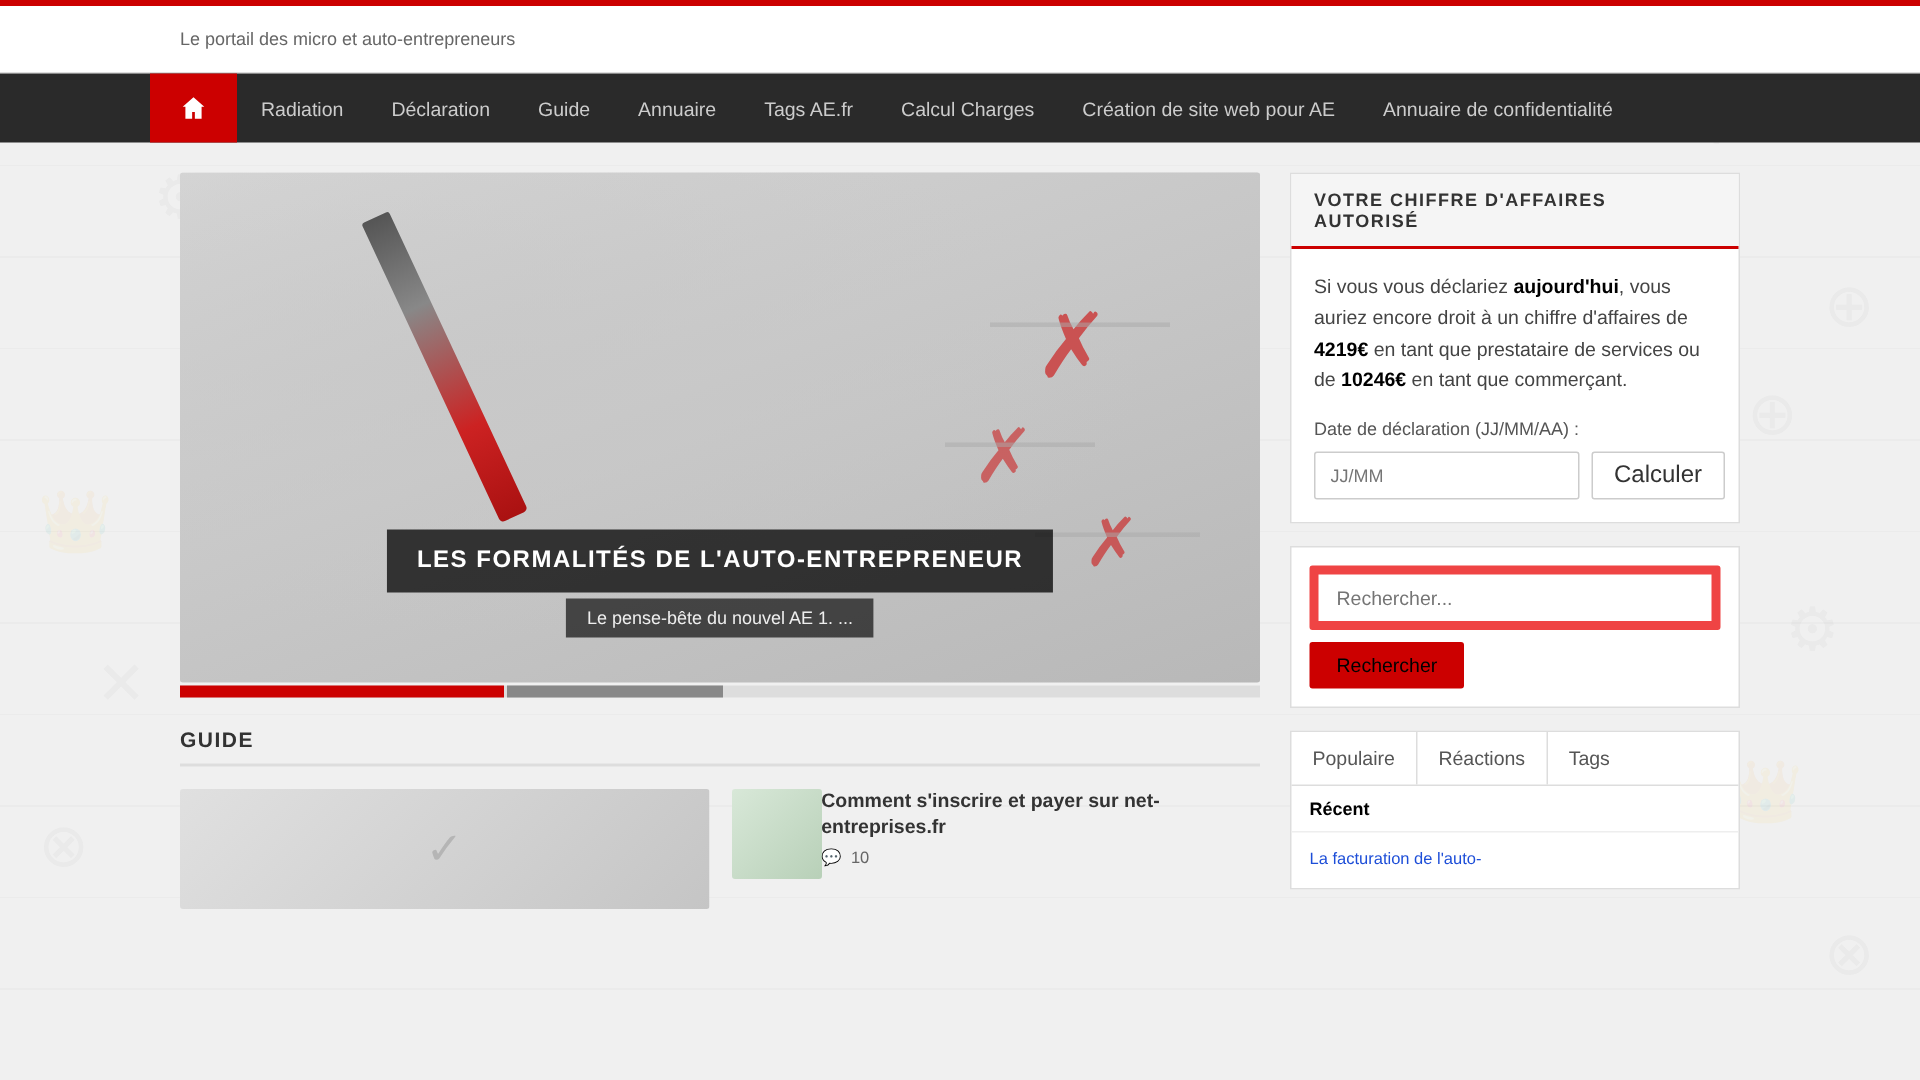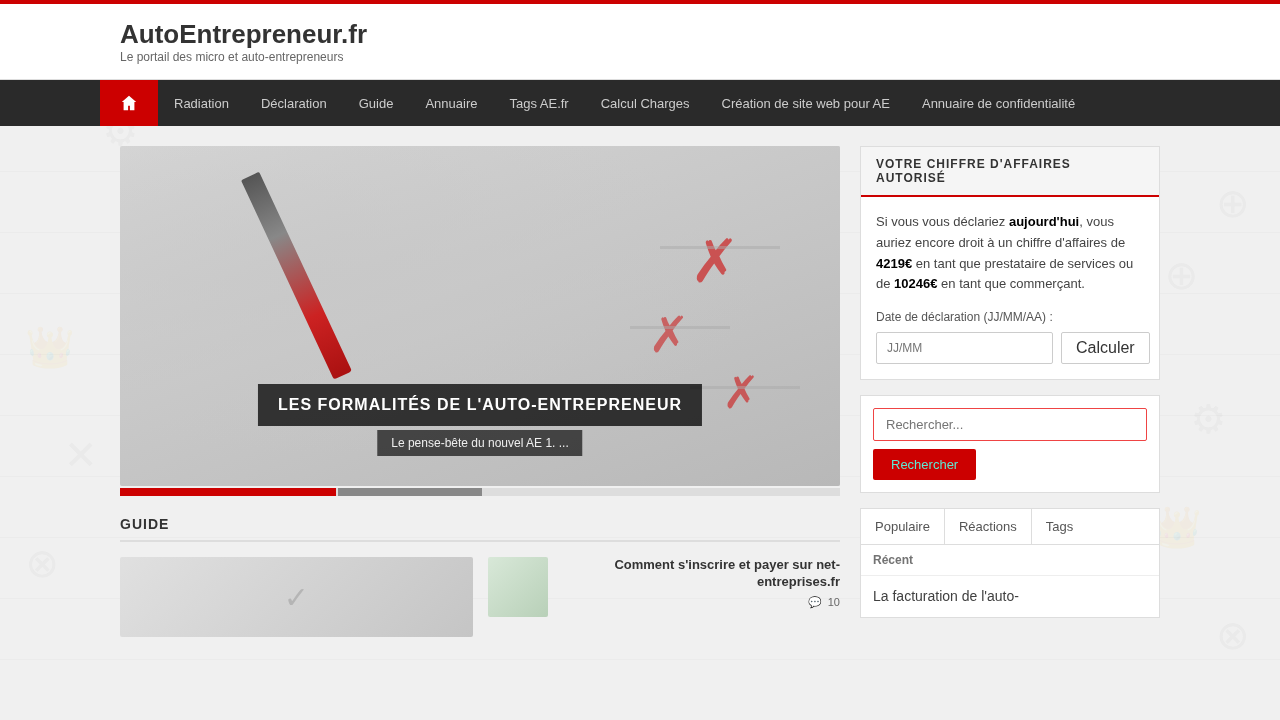--- a/index.html
+++ b/index.html
@@ -209,23 +209,21 @@
       height: 80px;
       background: linear-gradient(135deg, #e0e0e0, #c5c5c5);
       display: flex;
       align-items: center;
       justify-content: center;
     }
 
     .guide-item-right {
       flex: 1;
       display: flex;
-      gap: 10px;
       align-items: flex-start;
-      text-align: right;
     }
     .guide-item-thumb {
       width: 60px;
       height: 60px;
       background: linear-gradient(135deg, #d8e8d8, #b8d0b8);
       flex-shrink: 0;
       border-radius: 2px;
     }
     .guide-item-text h4 {
       font-size: 13px;
@@ -305,29 +303,29 @@
     
     .search-widget {
       background: #fff;
       border: 1px solid #ddd;
       padding: 12px;
       margin-bottom: 15px;
     }
     .search-input {
       width: 100%;
       padding: 8px 12px;
-      border: 1px solid #ef4444;
+      border: 6px solid #ef4444;
       font-size: 13px;
       margin-bottom: 8px;
       border-radius: 2px;
       color: #999;
     }
     .search-btn {
       background: #cc0000;
-      color: #5eead4;
+      color: #000000;
       border: none;
       padding: 8px 18px;
       font-size: 13px;
       cursor: pointer;
       border-radius: 2px;
     }
 
     
     .tabs-widget {
       background: #fff;
@@ -343,27 +341,27 @@
       cursor: pointer;
       color: #555;
       border-right: 1px solid #ddd;
     }
     .tab-item:last-child { border-right: none; }
 
     .tabs-sub-header {
       padding: 8px 12px;
       border-bottom: 1px solid #eee;
       font-size: 12px;
-      color: #737373;
+      color: #000000;
       font-weight: bold;
     }
     .tabs-content {
       padding: 10px 12px;
-      font-size: 14px;
-      color: #404040;
+      font-size: 11px;
+      color: #1d4ed8;
       line-height: 1.5;
     }
 
     
     .bg-decor {
       position: fixed;
       top: 0; left: 0; right: 0; bottom: 0;
       pointer-events: none;
       z-index: 0;
       opacity: 0.07;
@@ -388,21 +386,20 @@
   <span class="bg-decor-item" style="top:75%;left:2%">⊗</span>
   <span class="bg-decor-item" style="top:35%;left:91%">⊕</span>
   <span class="bg-decor-item" style="top:55%;left:93%">⚙</span>
   <span class="bg-decor-item" style="top:70%;left:90%">👑</span>
   <span class="bg-decor-item" style="top:85%;left:95%">⊗</span>
 </div>
 
 <div class="page-wrapper">
 
   <header class="header">
-    <div class="site-title">AutoEntrepreneur.fr</div>
     <div class="site-subtitle">Le portail des micro et auto-entrepreneurs</div>
   </header>
 
   <nav class="nav">
     <div class="nav-home">
       <svg viewBox="0 0 20 20">
         <path d="M10 2L2 9h2v9h5v-5h2v5h5V9h2L10 2z"></path>
       </svg>
     </div>
     <a class="nav-item">Radiation</a>

